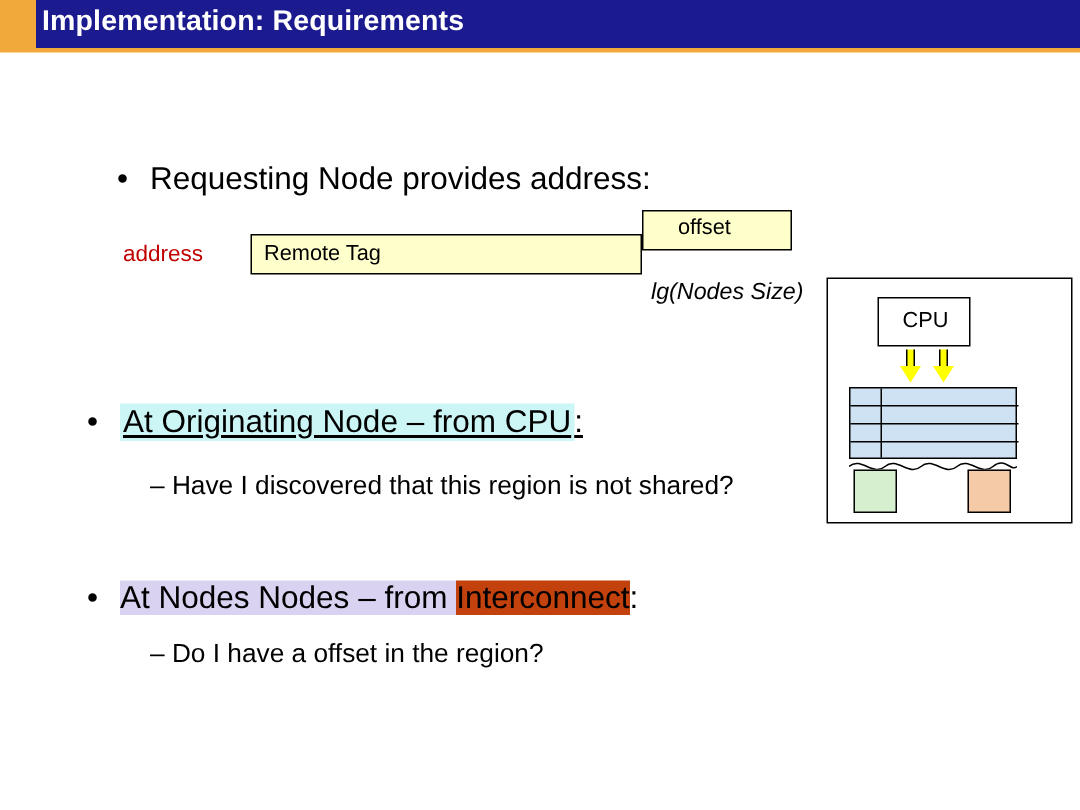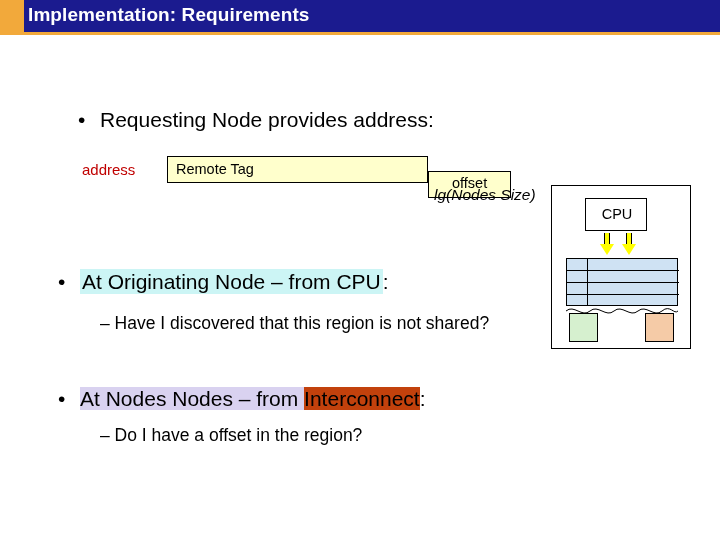--- a/index.html
+++ b/index.html
@@ -72,21 +72,21 @@
     background: #ccf5f5;
   }
   .hl-lav {
     background: #d9d2f0;
   }
   .hl-orange {
     background: #c2410c;
   }
 
   #b1 { left: 66px; top: 108px; margin-left: 12px; }
-  #b2 { left: 58px; top: 270px; }
+  #b2 { left: 58px; top: 270px; text-decoration: underline; }
   #b2-sub { left: 100px; top: 313px; }
   #b3 { left: 58px; top: 387px; }
   #b3-sub { left: 100px; top: 425px; }
 
   #b2 .hl-cyan, #b3 .hl-cyan { padding: 1px 2px; }
 
   
   #address-label {
     position: absolute;
     left: 82px;
@@ -109,22 +109,22 @@
     position: absolute;
     left: 8px;
     top: 4px;
     font-size: 14.5px;
     color: #000000;
     white-space: nowrap;
   }
   #offset-box {
     position: absolute;
     left: 428px;
-    top: 171px;
-    width: 83px;
+    top: 140px;
+    width: 100px;
     height: 27px;
     background: #ffffcc;
     border: 1px solid #000000;
     box-sizing: border-box;
   }
   #offset-text {
     position: absolute;
     left: 23px;
     top: 3px;
     font-size: 14.5px;
@@ -139,21 +139,21 @@
     font-style: italic;
     color: #000000;
     white-space: nowrap;
   }
 
   
   #node-pic {
     position: absolute;
     left: 551px;
     top: 185px;
-    width: 140px;
+    width: 164px;
     height: 164px;
     background: #ffffff;
     border: 1px solid #000000;
     box-sizing: border-box;
     overflow: hidden;
   }
   #cpu-box {
     position: absolute;
     left: 33px;
     top: 12px;

